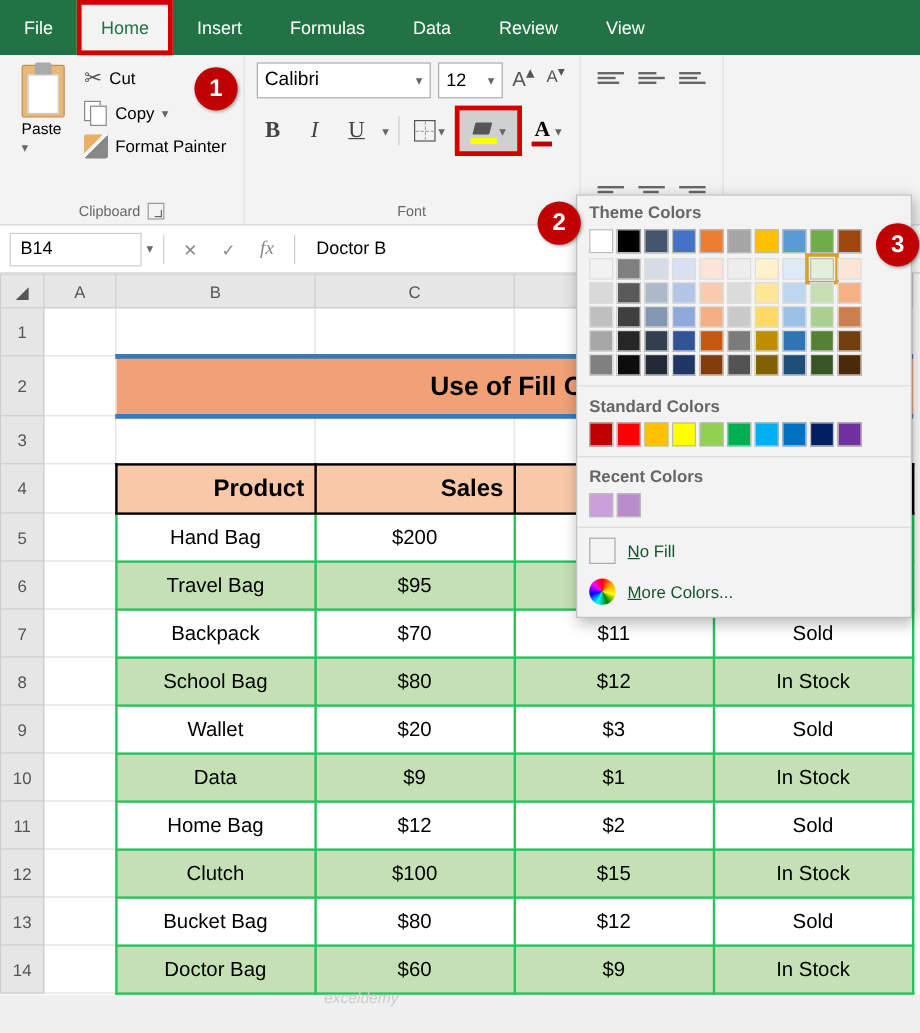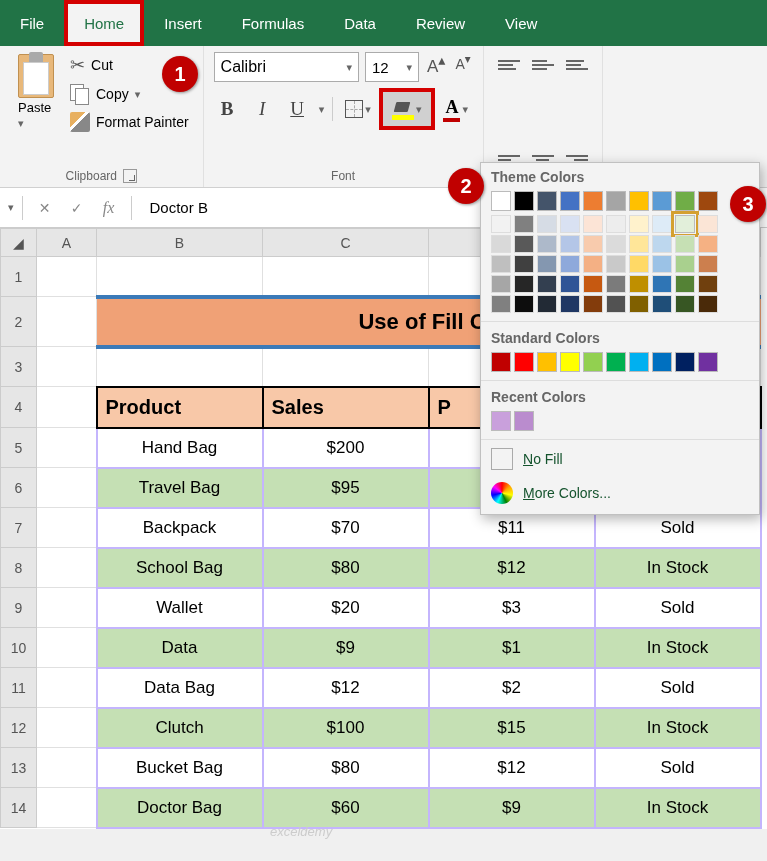--- a/index.html
+++ b/index.html
@@ -77,22 +77,22 @@
 .grid{border-collapse:collapse;}
 .grid th{background:#e6e6e6;border:1px solid #ccc;font-weight:normal;color:#555;font-size:14px;}
 .grid .col-header{height:28px;}
 .grid .row-header{width:36px;text-align:center;}
 .cell{border:1px solid #e0e0e0;height:40px;}
 .colA{width:60px;}
 .colB,.colC,.colD,.colE{width:166px;}
 
 
 .title-cell{background:#f0a176;border-top:4px solid #3b7ab8;border-bottom:4px solid #3b7ab8;text-align:center;font-size:22px;font-weight:bold;color:#000;padding:10px;}
-.thdr{background:#f8c8a8;border:2px solid #000;text-align:left;font-size:20px;font-weight:bold;padding:8px;margin-left:24px;}
-.td{border:2px solid #c4b5fd;text-align:center;font-size:17px;padding:8px;background:#fff;}
+.thdr{background:#f8c8a8;border:2px solid #000;text-align:right;font-size:20px;font-weight:bold;padding:8px;margin-left:24px;}
+.td{border:2px solid #22c55e;text-align:center;font-size:17px;padding:8px;background:#fff;}
 .td.green{background:#c5e0b4;}
 
 
 .color-picker{position:absolute;top:162px;left:480px;width:280px;background:#f3f3f3;border:1px solid #c0c0c0;box-shadow:2px 4px 12px rgba(0,0,0,.3);z-index:100;padding-bottom:4px;}
 .cp-section{padding:6px 10px;}
 .cp-title{font-size:14px;color:#666;font-weight:bold;margin-bottom:6px;}
 .swatches{display:flex;gap:3px;flex-wrap:nowrap;}
 .swatch{width:20px;height:20px;border:1px solid #bbb;}
 .swatch.sel{outline:3px solid #d4a030;outline-offset:1px;}
 .shades{display:flex;gap:3px;margin-top:4px;}
@@ -230,20 +230,21 @@
       <div class="align-btn">
           <span style="width:100%;margin-left:auto"></span>
           <span style="width:60%;margin-left:auto"></span>
           <span style="width:90%;margin-left:auto"></span>
         </div>
     </div>
   </div>
 </div>
 
 <div class="formula-bar">
+  <div class="name-box">B14</div>
   <span class="dd">▾</span>
   <div class="fb-sep"></div>
   <div class="fb-btn">✕</div>
   <div class="fb-btn">✓</div>
   <div class="fb-btn fx">fx</div>
   <div class="fb-sep"></div>
   <div class="formula-input">Doctor B</div>
 </div>
 
 <div class="grid-area">
@@ -332,21 +333,21 @@
           <th class="row-header">10</th>
     <td class="cell"></td>
     <td class="td green">Data</td>
     <td class="td green">$9</td>
     <td class="td green">$1</td>
     <td class="td green">In Stock</td>
         </tr>
         <tr>
           <th class="row-header">11</th>
     <td class="cell"></td>
-    <td class="td">Data Bag</td>
+    <td class="td">Home Bag</td>
     <td class="td">$12</td>
     <td class="td">$2</td>
     <td class="td">Sold</td>
         </tr>
         <tr>
           <th class="row-header">12</th>
     <td class="cell"></td>
     <td class="td green">Clutch</td>
     <td class="td green">$100</td>
     <td class="td green">$15</td>

